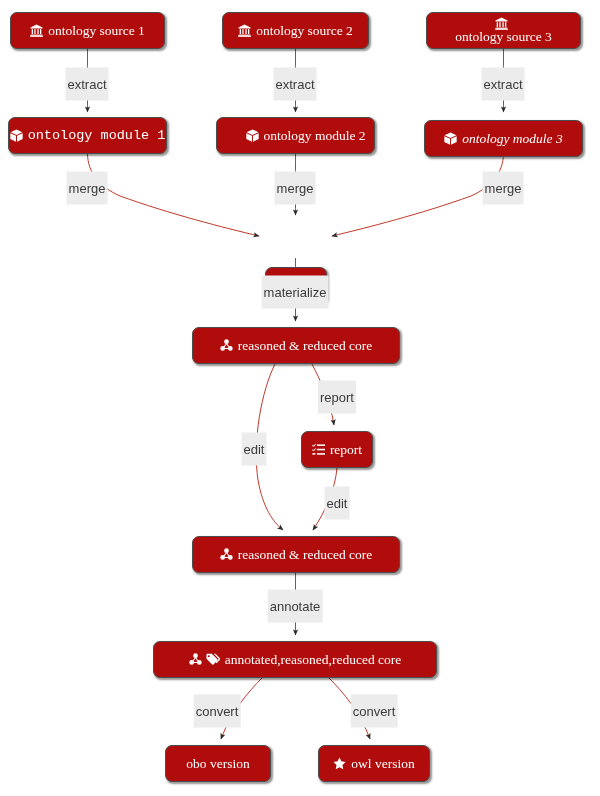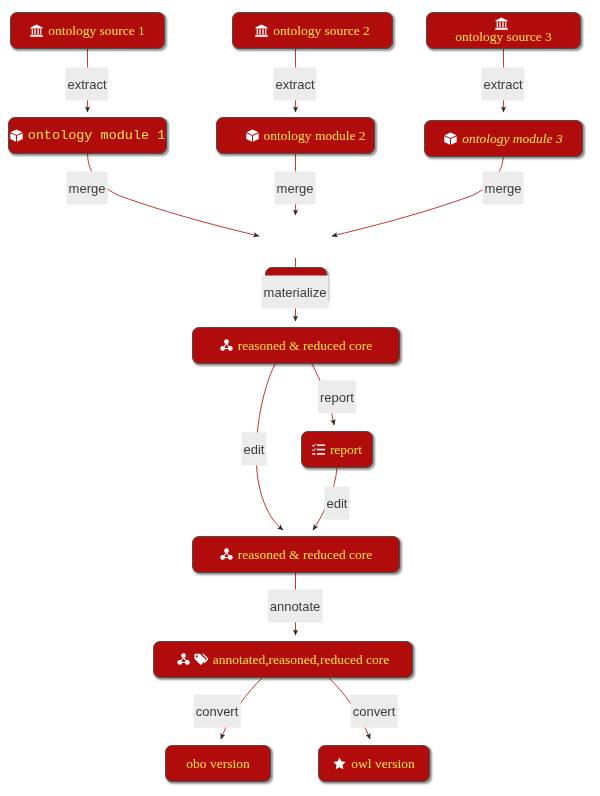--- a/index.html
+++ b/index.html
@@ -26,21 +26,21 @@
     width: 600px;
     height: 796px;
     pointer-events: none;
   }
   .node {
     position: absolute;
     background: #b10c0c;
     border: 1px solid #4d4d4d;
     border-radius: 7px;
     box-shadow: 1.5px 1.5px 2px rgba(0,0,0,0.42);
-    color: #fde047;
+    color: #ffffff;
     display: flex;
     align-items: center;
     justify-content: center;
     box-sizing: border-box;
     font-family: "Liberation Serif", "DejaVu Serif", serif;
     font-size: 13.5px;
     line-height: 1;
     white-space: nowrap;
   }
   .node .ico {
@@ -103,21 +103,21 @@
             <rect x="2.1" y="6.4" width="1.6" height="6"></rect>
             <rect x="5.3" y="6.4" width="1.6" height="6"></rect>
             <rect x="9.1" y="6.4" width="1.6" height="6"></rect>
             <rect x="12.3" y="6.4" width="1.6" height="6"></rect>
             <rect x="0.6" y="13.1" width="14.8" height="1.5"></rect>
             <rect x="0" y="15" width="16" height="1.1"></rect>
           </svg>
         </span>
         <span class="lbl">ontology source 1</span>
       </div>
-      <div class="node" style="left: 232px; top: 12px; width: 161px; height: 37px;">
+      <div class="node" style="left: 222px; top: 12px; width: 147px; height: 37px;">
         <span class="ico">
           <svg width="13" height="13" viewBox="0 0 16 16" fill="#fff">
             <path d="M8 0.6 L15.4 4.2 V5.5 H0.6 V4.2 Z"></path>
             <rect x="2.1" y="6.4" width="1.6" height="6"></rect>
             <rect x="5.3" y="6.4" width="1.6" height="6"></rect>
             <rect x="9.1" y="6.4" width="1.6" height="6"></rect>
             <rect x="12.3" y="6.4" width="1.6" height="6"></rect>
             <rect x="0.6" y="13.1" width="14.8" height="1.5"></rect>
             <rect x="0" y="15" width="16" height="1.1"></rect>
           </svg>
@@ -213,21 +213,21 @@
             <circle cx="8" cy="3.3" r="2.9"></circle>
             <circle cx="3.3" cy="11.6" r="2.9"></circle>
             <circle cx="12.7" cy="11.6" r="2.9"></circle>
             <path d="M7.2 5.6 L4.4 9.4 L5.5 10.1 L8.3 6.3 Z"></path>
             <path d="M8.8 5.6 L11.6 9.4 L10.5 10.1 L7.7 6.3 Z"></path>
             <path d="M5.6 11 H10.4 V12.3 H5.6 Z"></path>
           </svg>
         </span>
         <span class="lbl">reasoned &amp; reduced core</span>
       </div>
-      <div class="node" style="left: 153px; top: 641px; width: 260px; height: 37px;">
+      <div class="node" style="left: 153px; top: 641px; width: 284px; height: 37px;">
         <span class="ico">
           <svg width="13" height="13" viewBox="0 0 16 16" fill="#fff">
             <circle cx="8" cy="3.3" r="2.9"></circle>
             <circle cx="3.3" cy="11.6" r="2.9"></circle>
             <circle cx="12.7" cy="11.6" r="2.9"></circle>
             <path d="M7.2 5.6 L4.4 9.4 L5.5 10.1 L8.3 6.3 Z"></path>
             <path d="M8.8 5.6 L11.6 9.4 L10.5 10.1 L7.7 6.3 Z"></path>
             <path d="M5.6 11 H10.4 V12.3 H5.6 Z"></path>
           </svg>
         </span>

